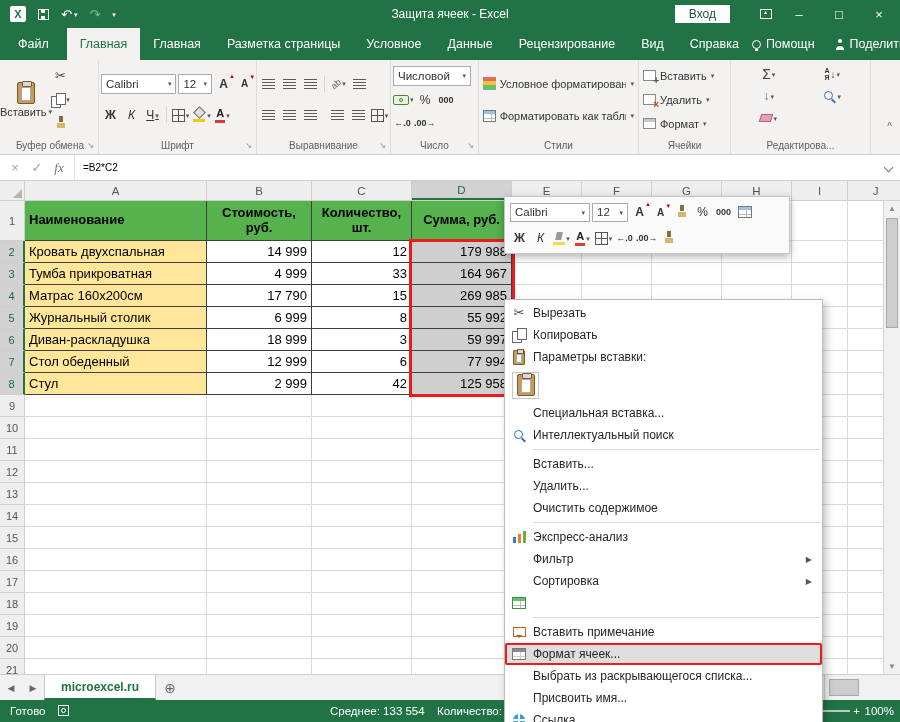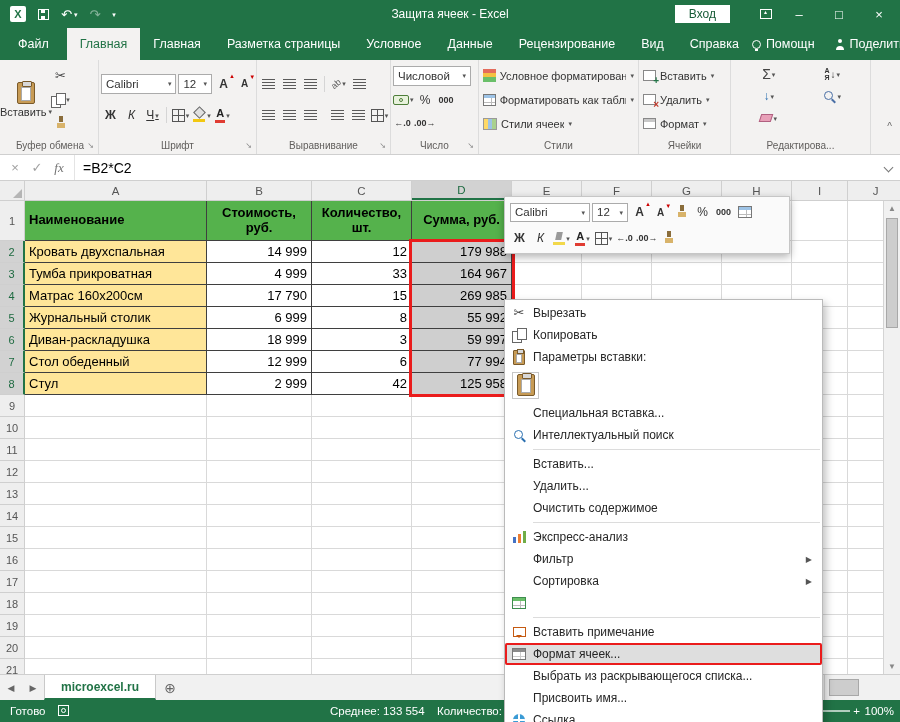--- a/index.html
+++ b/index.html
@@ -126,21 +126,21 @@
 .hmark{width:12px;height:13px;position:relative;display:inline-block}
 .hmark::before{content:"";position:absolute;left:3px;top:0;width:6px;height:8px;background:#999;transform:skewX(-12deg)}
 .hmark::after{content:"";position:absolute;left:0;bottom:0;width:12px;height:3px;background:#f2d84a}
 
 
 .fbar{flex:0 0 26px;background:#fff;border-bottom:1px solid #cfcfcf;display:flex;align-items:stretch}
 .namebox{width:150px;border-right:1px solid #d0d0d0;display:flex;align-items:center;justify-content:space-between;padding:0 7px;font-size:12.5px;cursor:pointer}
 .fbtns{display:flex;align-items:center;gap:2px;padding:0 5px;border-right:1px solid #e4e4e4}
 .fxb{width:20px;text-align:center;color:#a0a0a0;font-size:13px;cursor:pointer}
 .fxb.fx{font-family:"Liberation Serif",serif;font-style:italic;color:#737373}
-.fval{flex:1;display:flex;align-items:center;padding:0 8px;font-size:14px;color:#000}
+.fval{flex:1;display:flex;align-items:center;padding:0 8px;font-size:10px;color:#000}
 .fchev{align-self:center;margin-right:8px;width:7px;height:7px;border-right:1.5px solid #777;border-bottom:1.5px solid #777;transform:rotate(45deg);cursor:pointer}
 
 
 .gridwrap{flex:1;position:relative;overflow:hidden;background:#fff}
 .chrow{display:flex;height:20px;background:#eeeeee;border-bottom:1px solid #cfcfcf}
 .ch{border-right:1px solid #cfcfcf;display:flex;align-items:center;justify-content:center;color:#555;font-size:11.5px;flex:0 0 auto;cursor:pointer}
 .ch.sel{background:#d2d2d2;border-bottom:2px solid var(--theme-green,#217346);color:#1d6a40}
 .corner{width:25px;border-right:1px solid #cfcfcf;position:relative;flex:0 0 auto;cursor:pointer}
 .tri{position:absolute;right:2px;bottom:2px;width:0;height:0;border-left:9px solid transparent;border-bottom:9px solid #b5b5b5}
 .grow{display:flex;height:22px}
@@ -404,25 +404,20 @@
         <div class="stybtn">
             <span class="ci ci-cond"></span>
             <span class="styl">Условное форматирование</span>
             <span class="da">▾</span>
           </div>
         <div class="stybtn">
             <span class="ci ci-ftab"></span>
             <span class="styl">Форматировать как таблицу</span>
             <span class="da">▾</span>
           </div>
-        <div class="stybtn">
-            <span class="ci ci-cstyle"></span>
-            <span class="styl">Стили ячеек</span>
-            <span class="da">▾</span>
-          </div>
       </div>
       <div class="rgl"><span>Стили</span></div>
     </div>
 
     <div class="rg" style="width:92px">
       <div class="cellcol">
         <div class="stybtn">
             <span class="ci ci-insrow"></span>
             <span class="styl">Вставить</span>
             <span class="da">▾</span>

